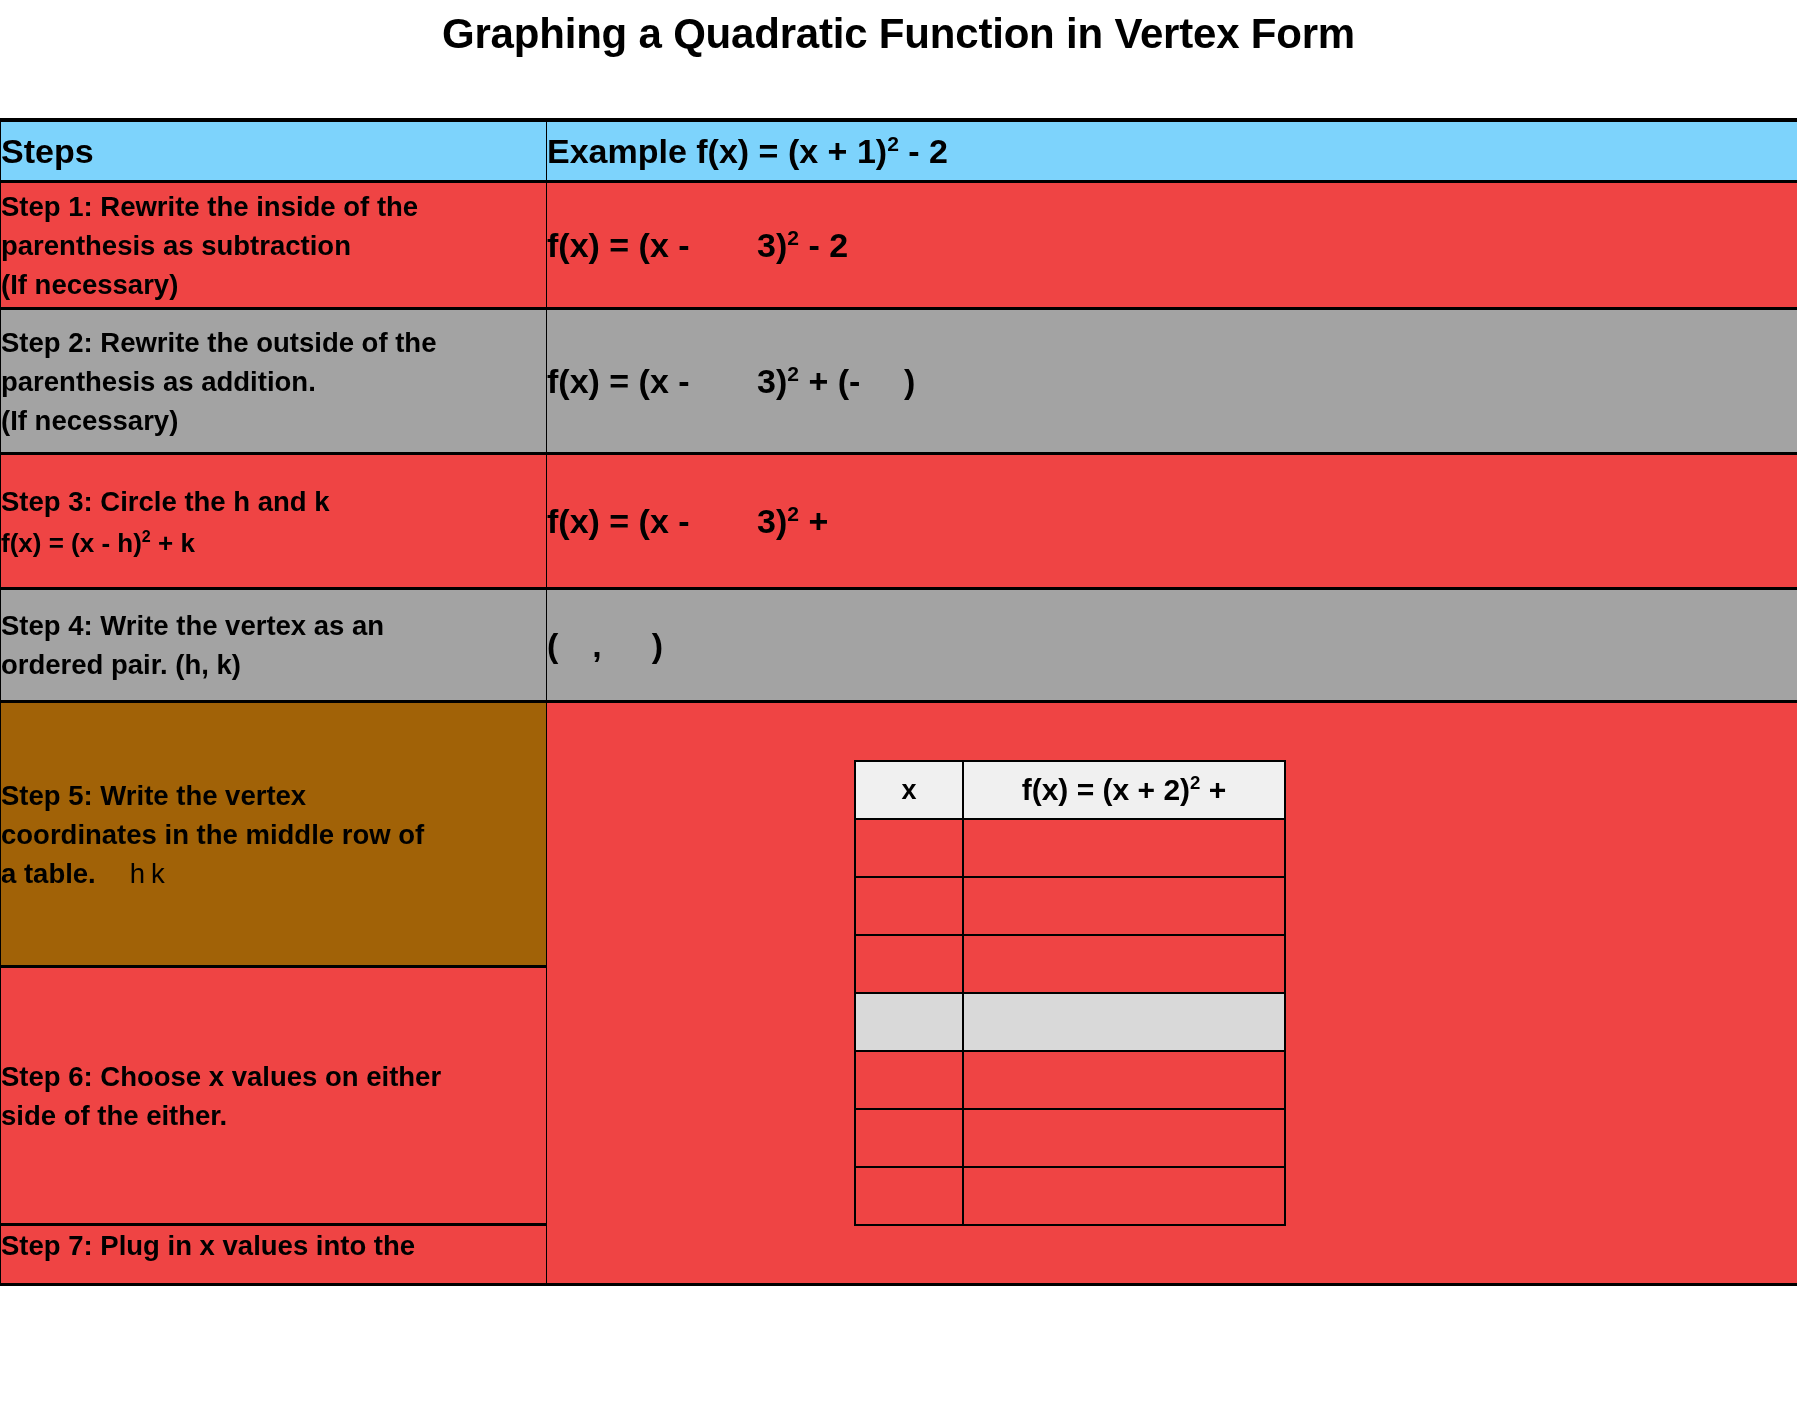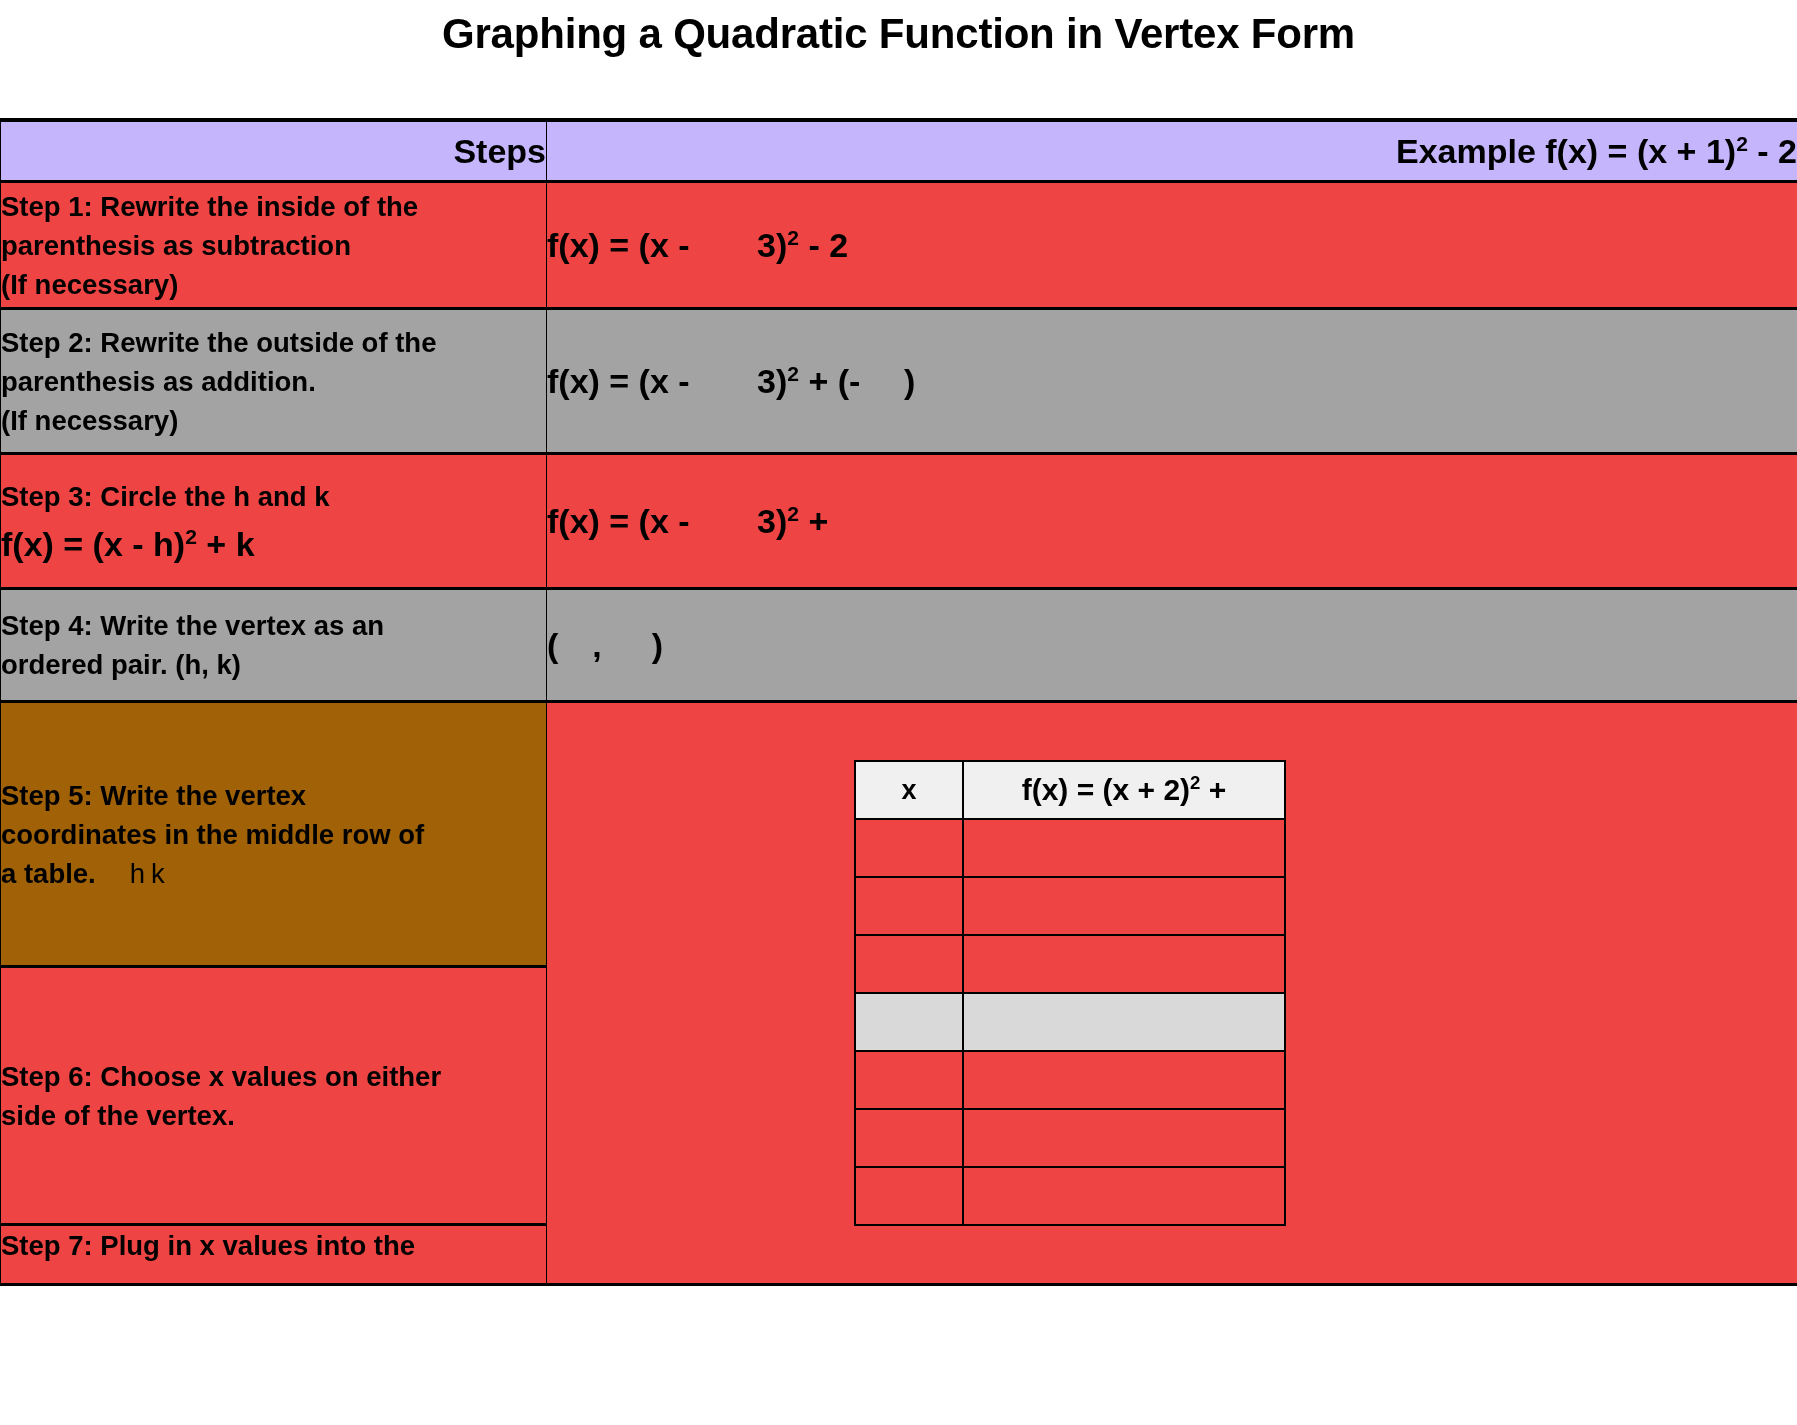--- a/index.html
+++ b/index.html
@@ -38,39 +38,39 @@
     border: 1px solid #000000;
     border-bottom: 3px solid #000000;
     vertical-align: middle;
     padding: 0;
   }
   .col-steps { width: 546px; }
   .col-example { width: 1251px; }
 
   
   .hdr {
-    background: #c4b5fd;
-    text-align: right;
+    background: #7dd3fc;
+    text-align: left;
     font-weight: bold;
     font-size: 34px;
     height: 58px;
     border-bottom: 3px solid #000 !important;
   }
 
   
   .steps-cell {
     padding: 10px 0 10px 18px;
     font-weight: bold;
     font-size: 27.5px;
     line-height: 1.42;
     text-align: left;
     vertical-align: middle;
   }
   .steps-cell .sub-formula {
-    font-size: 34px;
+    font-size: 26px;
     line-height: 1.3;
     display: block;
     margin-top: 6px;
   }
   .steps-cell .hk {
     font-weight: normal;
     letter-spacing: 6px;
   }
 
   .example-cell {
@@ -249,21 +249,21 @@
               <td></td>
             </tr>
           </tbody>
         </table>
       </td>
     </tr>
 
     <tr class="r6 fill-white">
       <td class="steps-cell">
         <div>Step 6: Choose x values on either</div>
-        <div>side of the vertex.</div>
+        <div>side of the either.</div>
       </td>
     </tr>
 
     <tr class="r7 fill-white">
       <td class="steps-cell" style="vertical-align:top;">
         <div>Step 7: Plug in x values into the</div>
       </td>
     </tr>
 
   </tbody>

